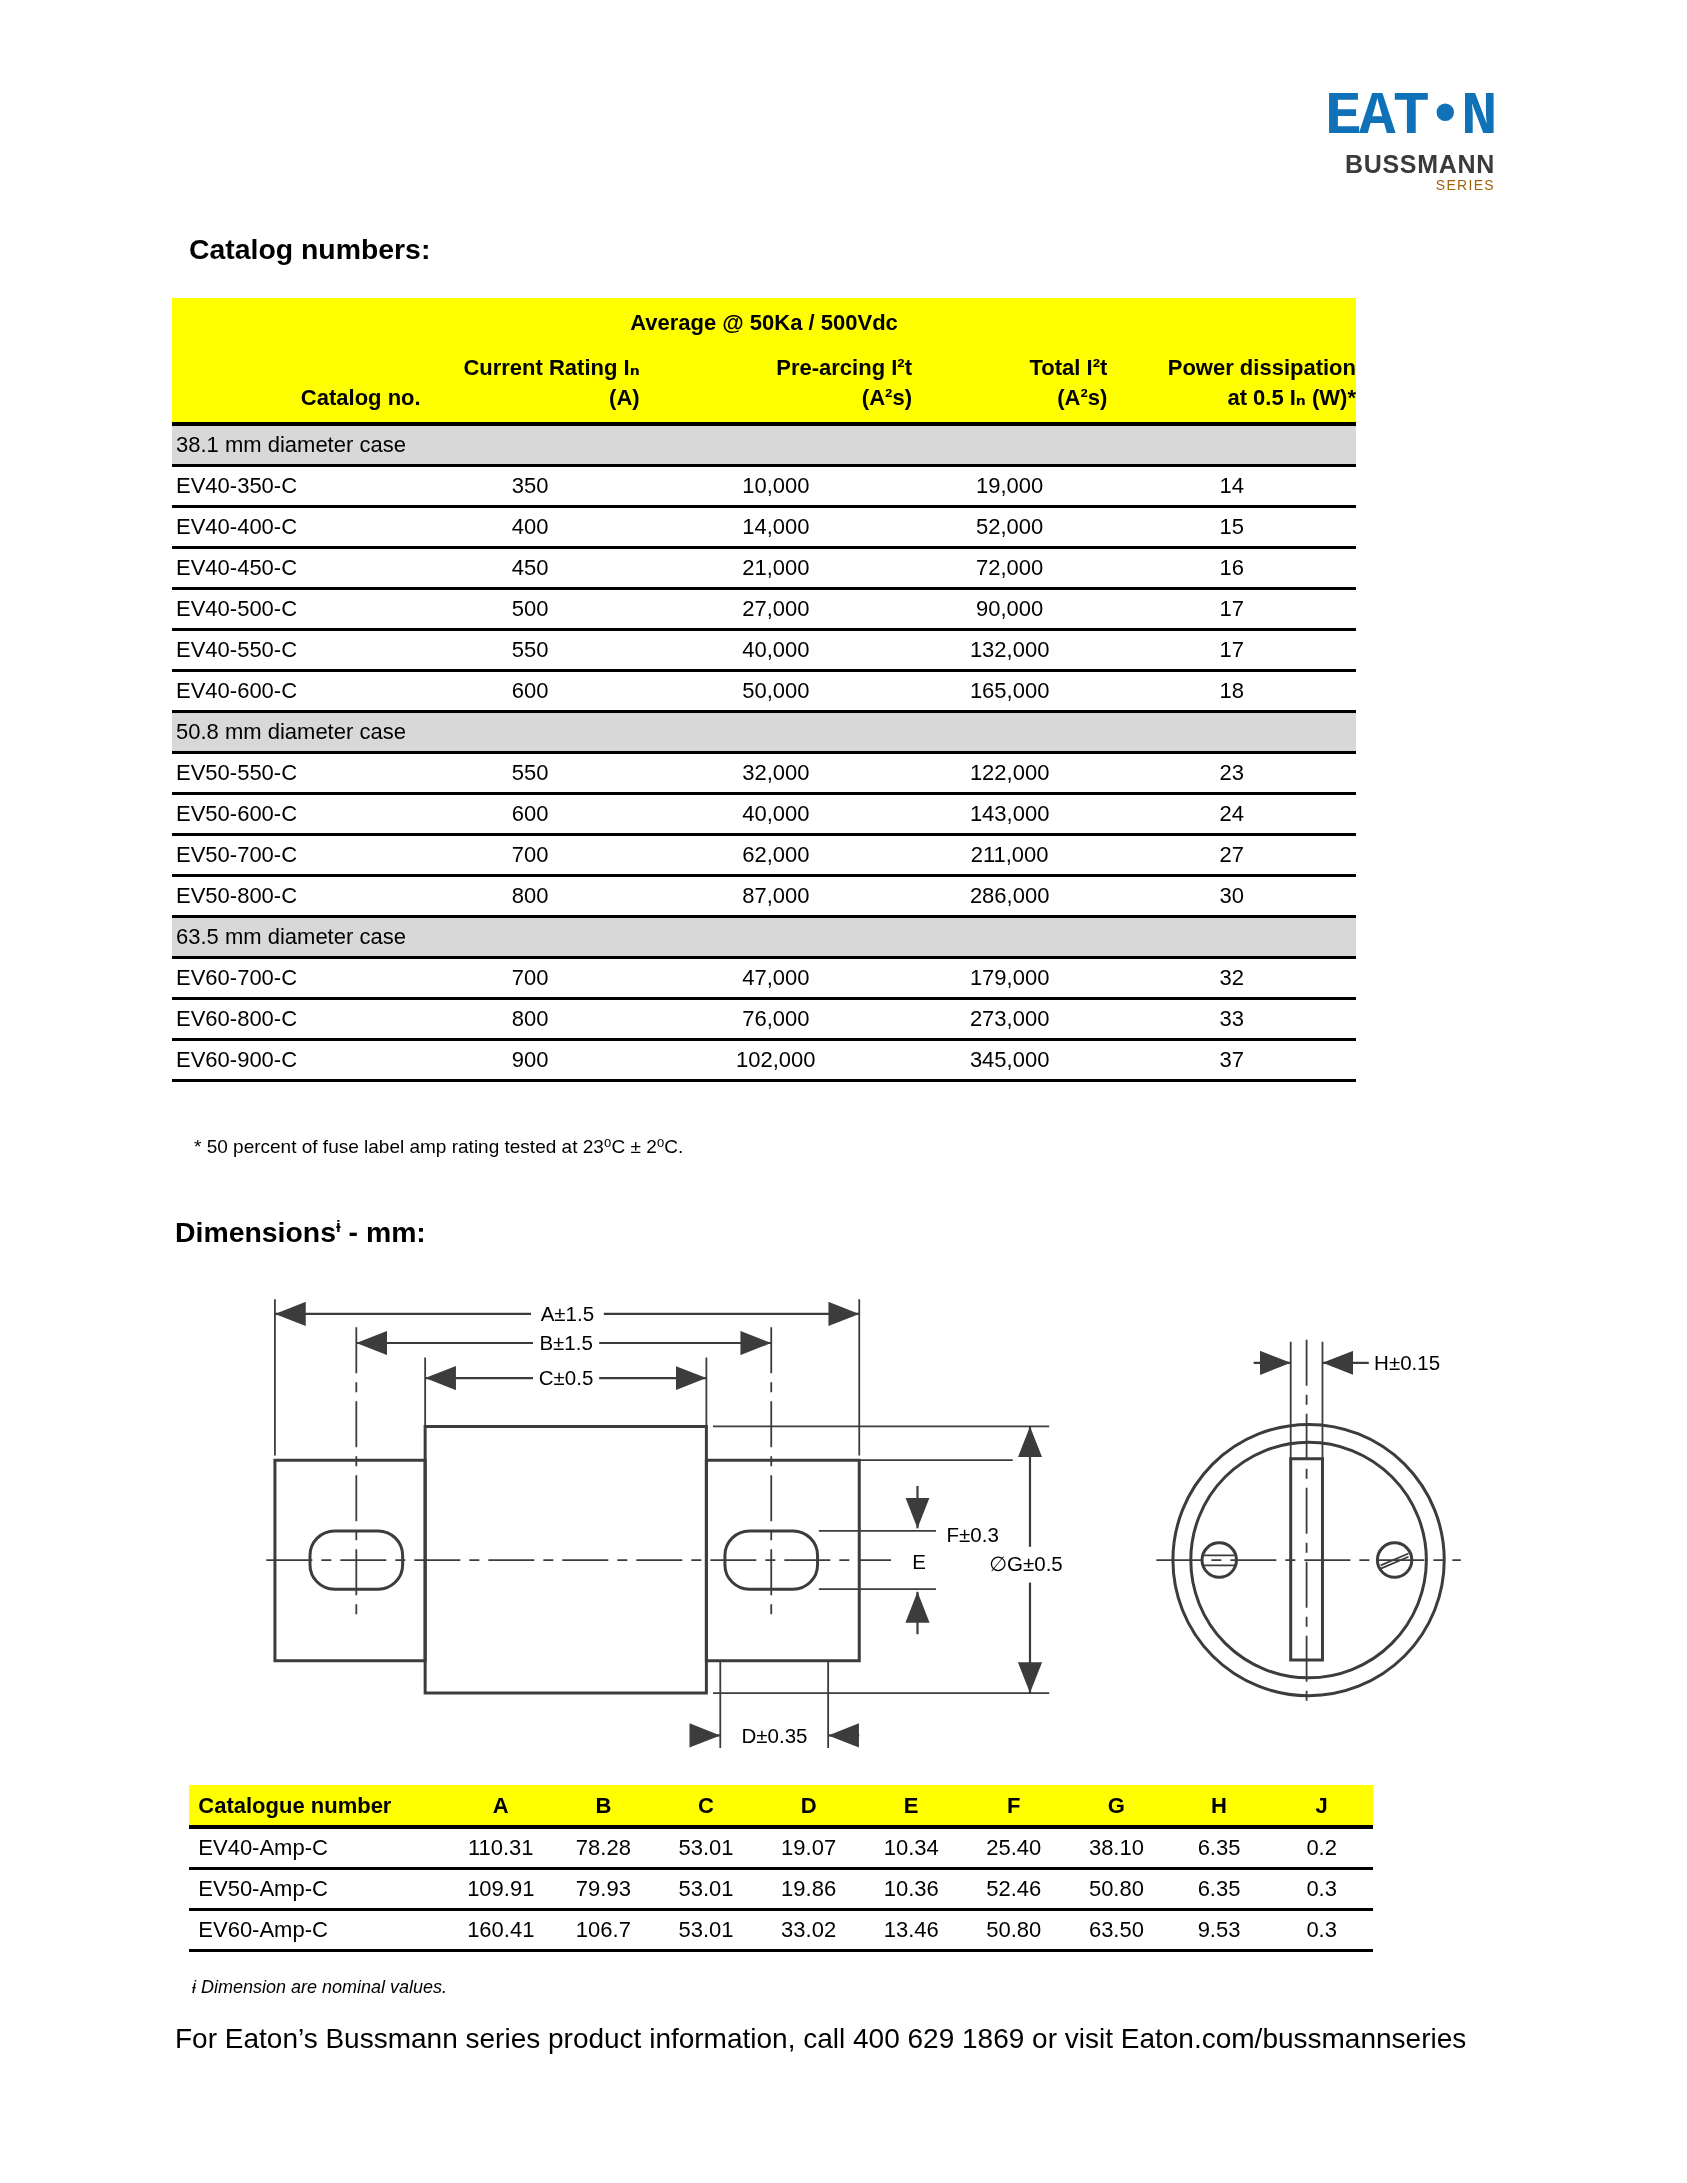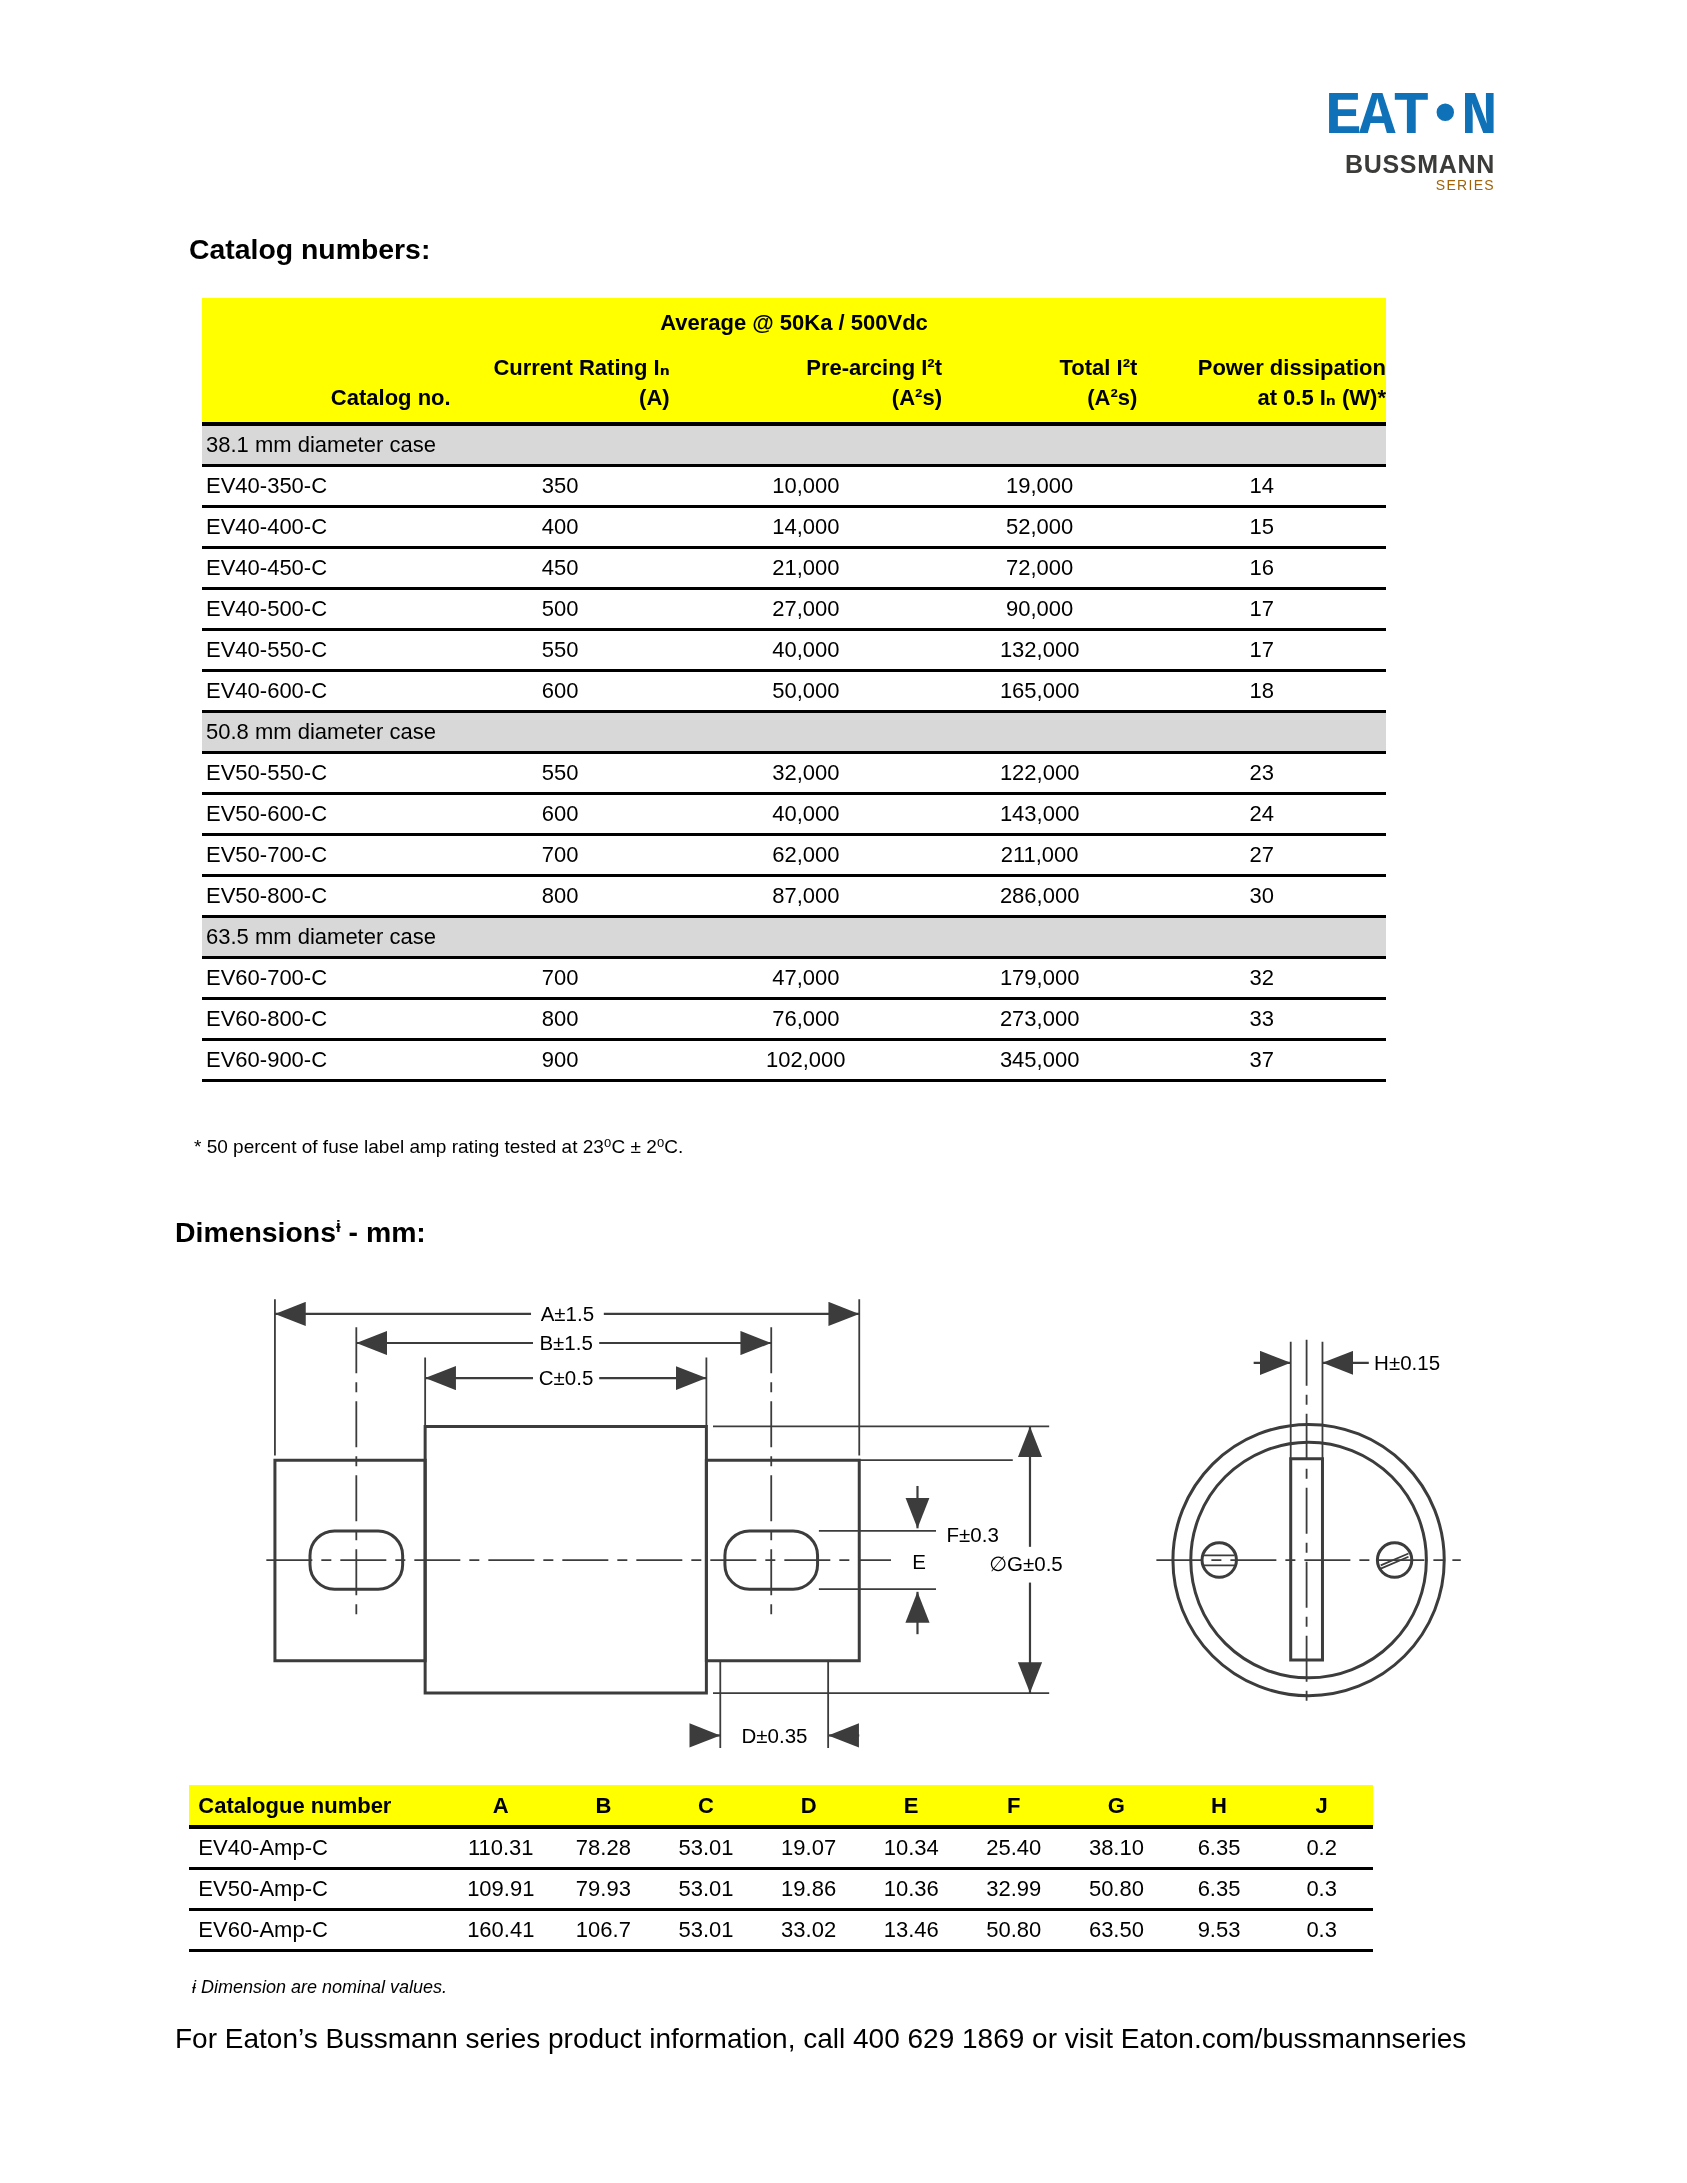--- a/index.html
+++ b/index.html
@@ -17,21 +17,21 @@
 
   .h1{position:absolute;font-size:28.4px;font-weight:700;}
   #catalog-title{left:189px;top:233px;}
   #dim-title{left:175px;top:1216px;}
   #dim-title sup{font-size:17px;}
 
   table{border-collapse:collapse;table-layout:fixed;position:absolute;}
   td,th{font-size:22px;overflow:hidden;white-space:nowrap;}
 
   
-  #t1{left:202px;top:298px;width:1184px;}
+  #t1{left:172px;top:298px;width:1184px;}
   #t1 .banner th{background:var(--yellow);height:44px;text-align:center;font-weight:700;vertical-align:middle;padding-top:6.6px;}
   #t1 .heads th{background:var(--yellow);height:82px;font-weight:700;vertical-align:bottom;padding-bottom:9.3px;line-height:30px;}
   #t1 .heads th{border-bottom:4px solid #000;}
   #t1 .heads th.h0{text-align:right;padding-left:21px;}
   #t1 .heads th.hc{text-align:right;}
   #t1 td{border-bottom:3.3px solid #000;height:41px;vertical-align:middle;}
   #t1 td.sec{background:var(--gray);text-align:left;padding-left:4px;}
   #t1 td.c0{text-align:left;padding-left:4px;}
   #t1 td.cN{text-align:center;}
 
@@ -320,21 +320,21 @@
           <td class="cN">6.35</td>
           <td class="cN">0.2</td>
         </tr>
         <tr>
           <td class="c0">EV50-Amp-C</td>
           <td class="cN">109.91</td>
           <td class="cN">79.93</td>
           <td class="cN">53.01</td>
           <td class="cN">19.86</td>
           <td class="cN">10.36</td>
-          <td class="cN">32.99</td>
+          <td class="cN">52.46</td>
           <td class="cN">50.80</td>
           <td class="cN">6.35</td>
           <td class="cN">0.3</td>
         </tr>
         <tr>
           <td class="c0">EV60-Amp-C</td>
           <td class="cN">160.41</td>
           <td class="cN">106.7</td>
           <td class="cN">53.01</td>
           <td class="cN">33.02</td>

